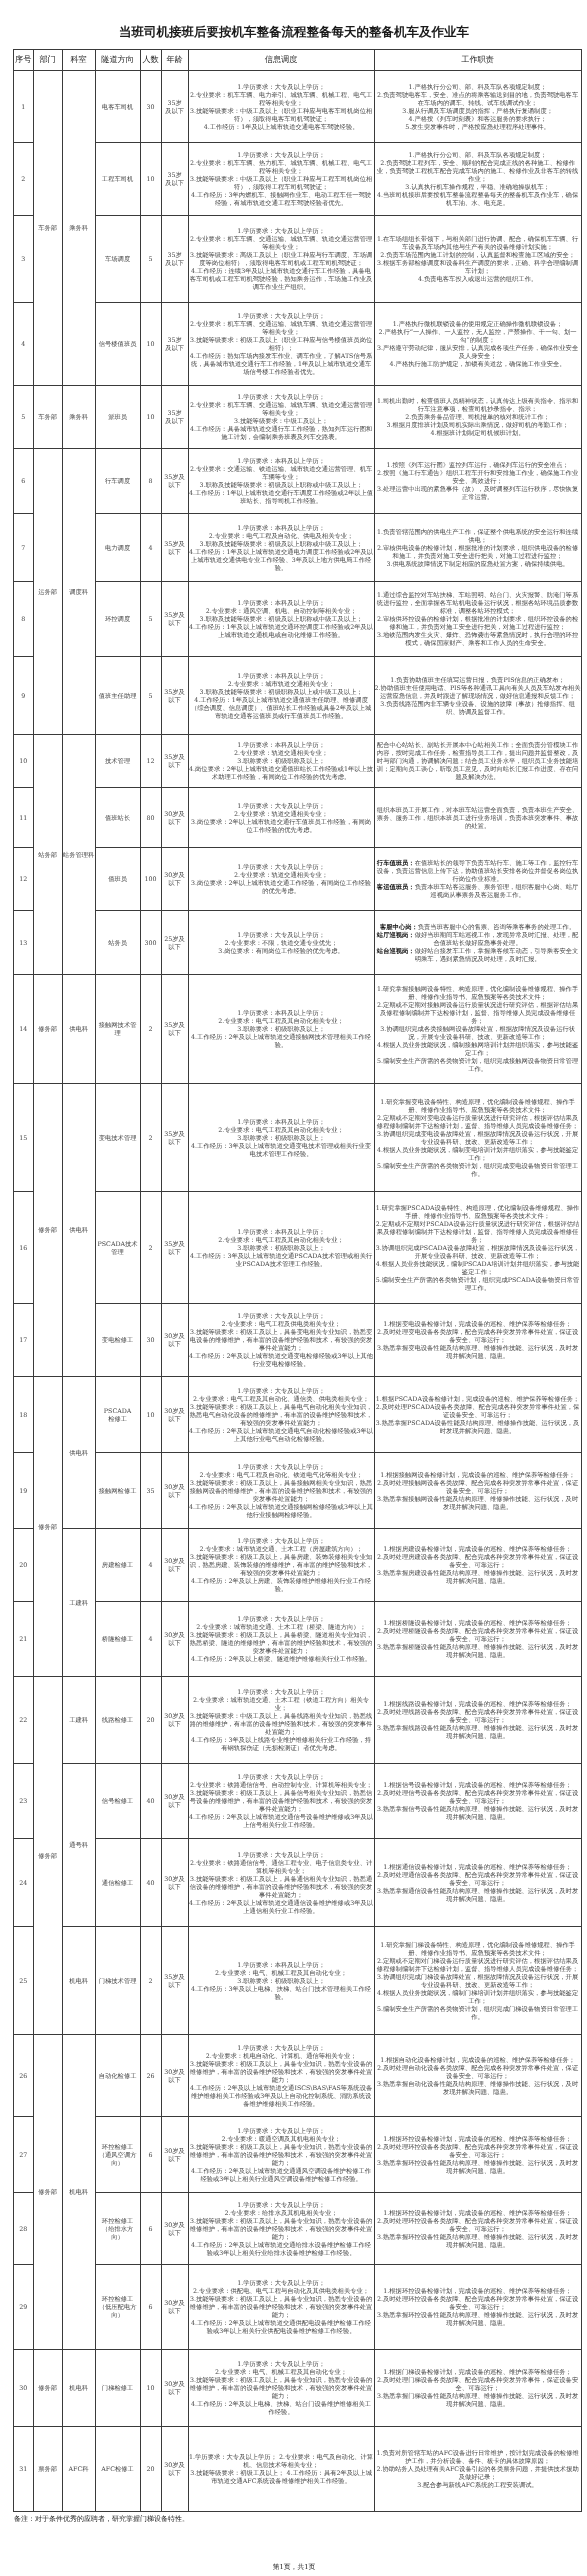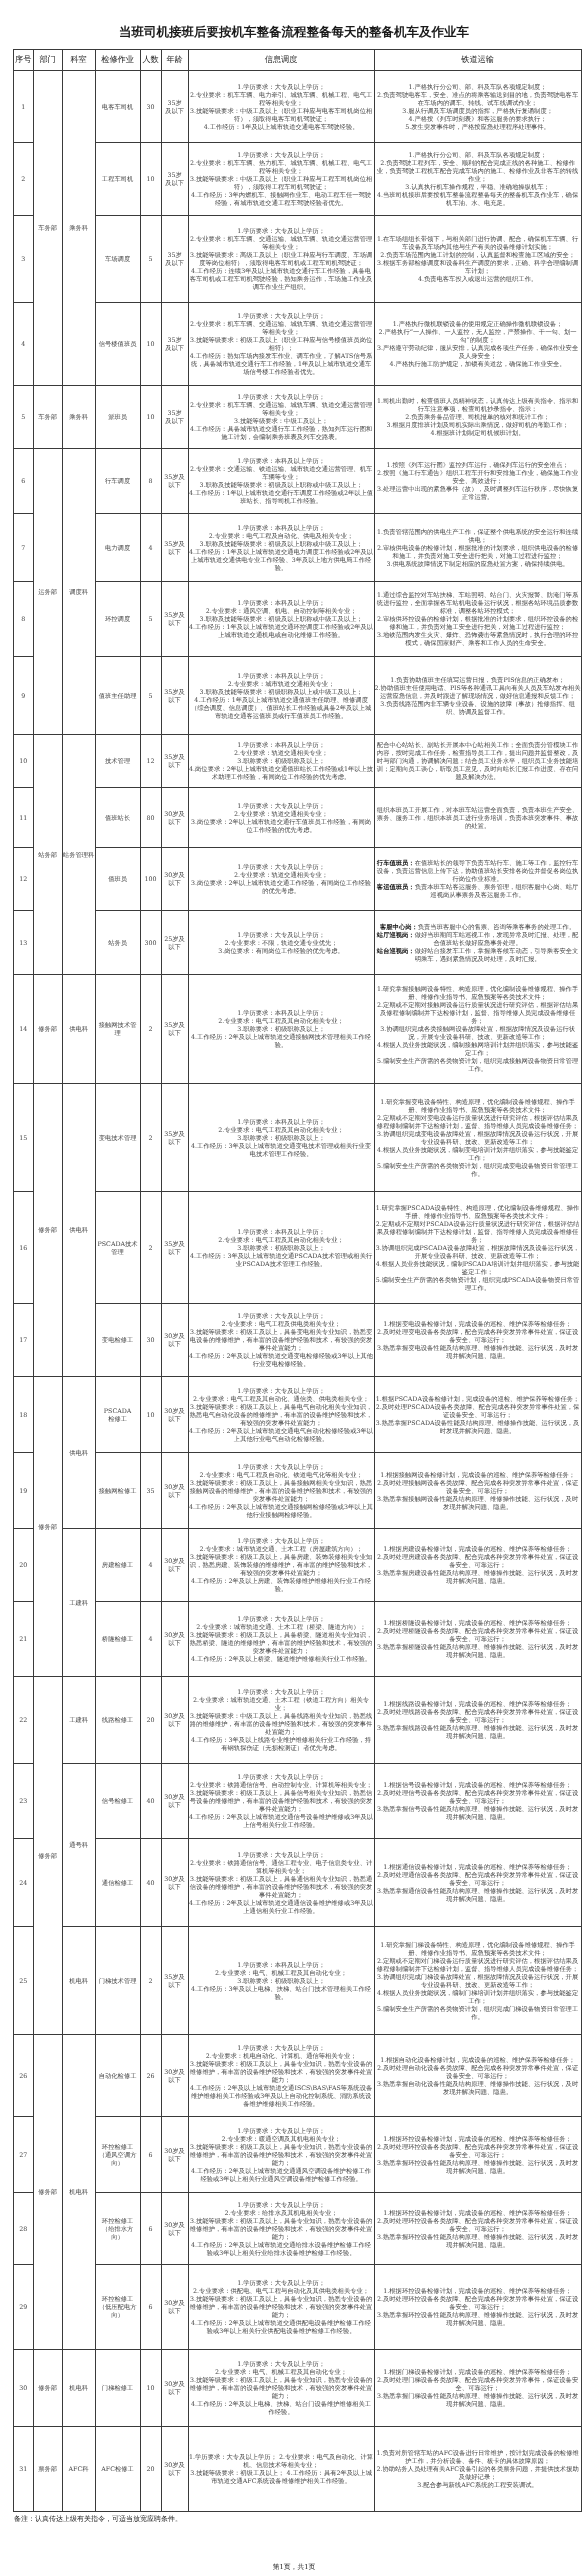--- a/index.html
+++ b/index.html
@@ -28,25 +28,25 @@
     <col style="width:21px">
       <col style="width:27px">
       <col style="width:186px">
       <col style="width:207px">
   </colgroup>
   <thead>
     <tr>
       <th>序号</th>
       <th>部门</th>
       <th>科室</th>
-      <th>检修作业</th>
+      <th>隧道方向</th>
       <th>人数</th>
       <th>年龄</th>
       <th>信息调度</th>
-      <th>铁道运输</th>
+      <th>工作职责</th>
     </tr>
   </thead>
   <tbody id="tbody">
       <tr style="height: 72px;">
         <td style="white-space: pre-line;">1</td>
         <td class="name" rowspan="4" style="white-space: pre-line;">车务部</td>
         <td class="name" rowspan="4" style="white-space: pre-line;">乘务科</td>
         <td class="name" style="white-space: pre-line;">电客车司机</td>
         <td style="white-space: pre-line;">30</td>
         <td style="white-space: pre-line;">35岁
@@ -507,15 +507,15 @@
 以下</td>
         <td class="txt" style="white-space: pre-line;">1.学历要求：大专及以上学历；                        2.专业要求：电气及自动化、计算机、信息技术等相关专业；
 3.技能等级要求：初级工及以上；                        4.工作经历：具有2年及以上城市轨道交通AFC系统设备维修维护相关工作经验。</td>
         <td class="txt" style="white-space: pre-line;">1.负责对所管辖车站的AFC设备进行日常维护，按计划完成设备的检修维护工作，并分析设备、备件、板卡的具体故障原因；
 2.协助站务人员处理有关AFC设备引起的各类票务问题，并提供技术援助及做好记录；
 3.配合参与新线AFC系统的工程安装调试。</td>
       </tr>
     </tbody>
 </table>
 
-<div class="note">备注：认真传达上级有关指令，可适当放宽应聘条件。</div>
+<div class="note">备注：对于条件优秀的应聘者，研究掌握门梯设备特性。</div>
 <div class="pageno">第1页，共1页</div>
 
 
 </body></html>

